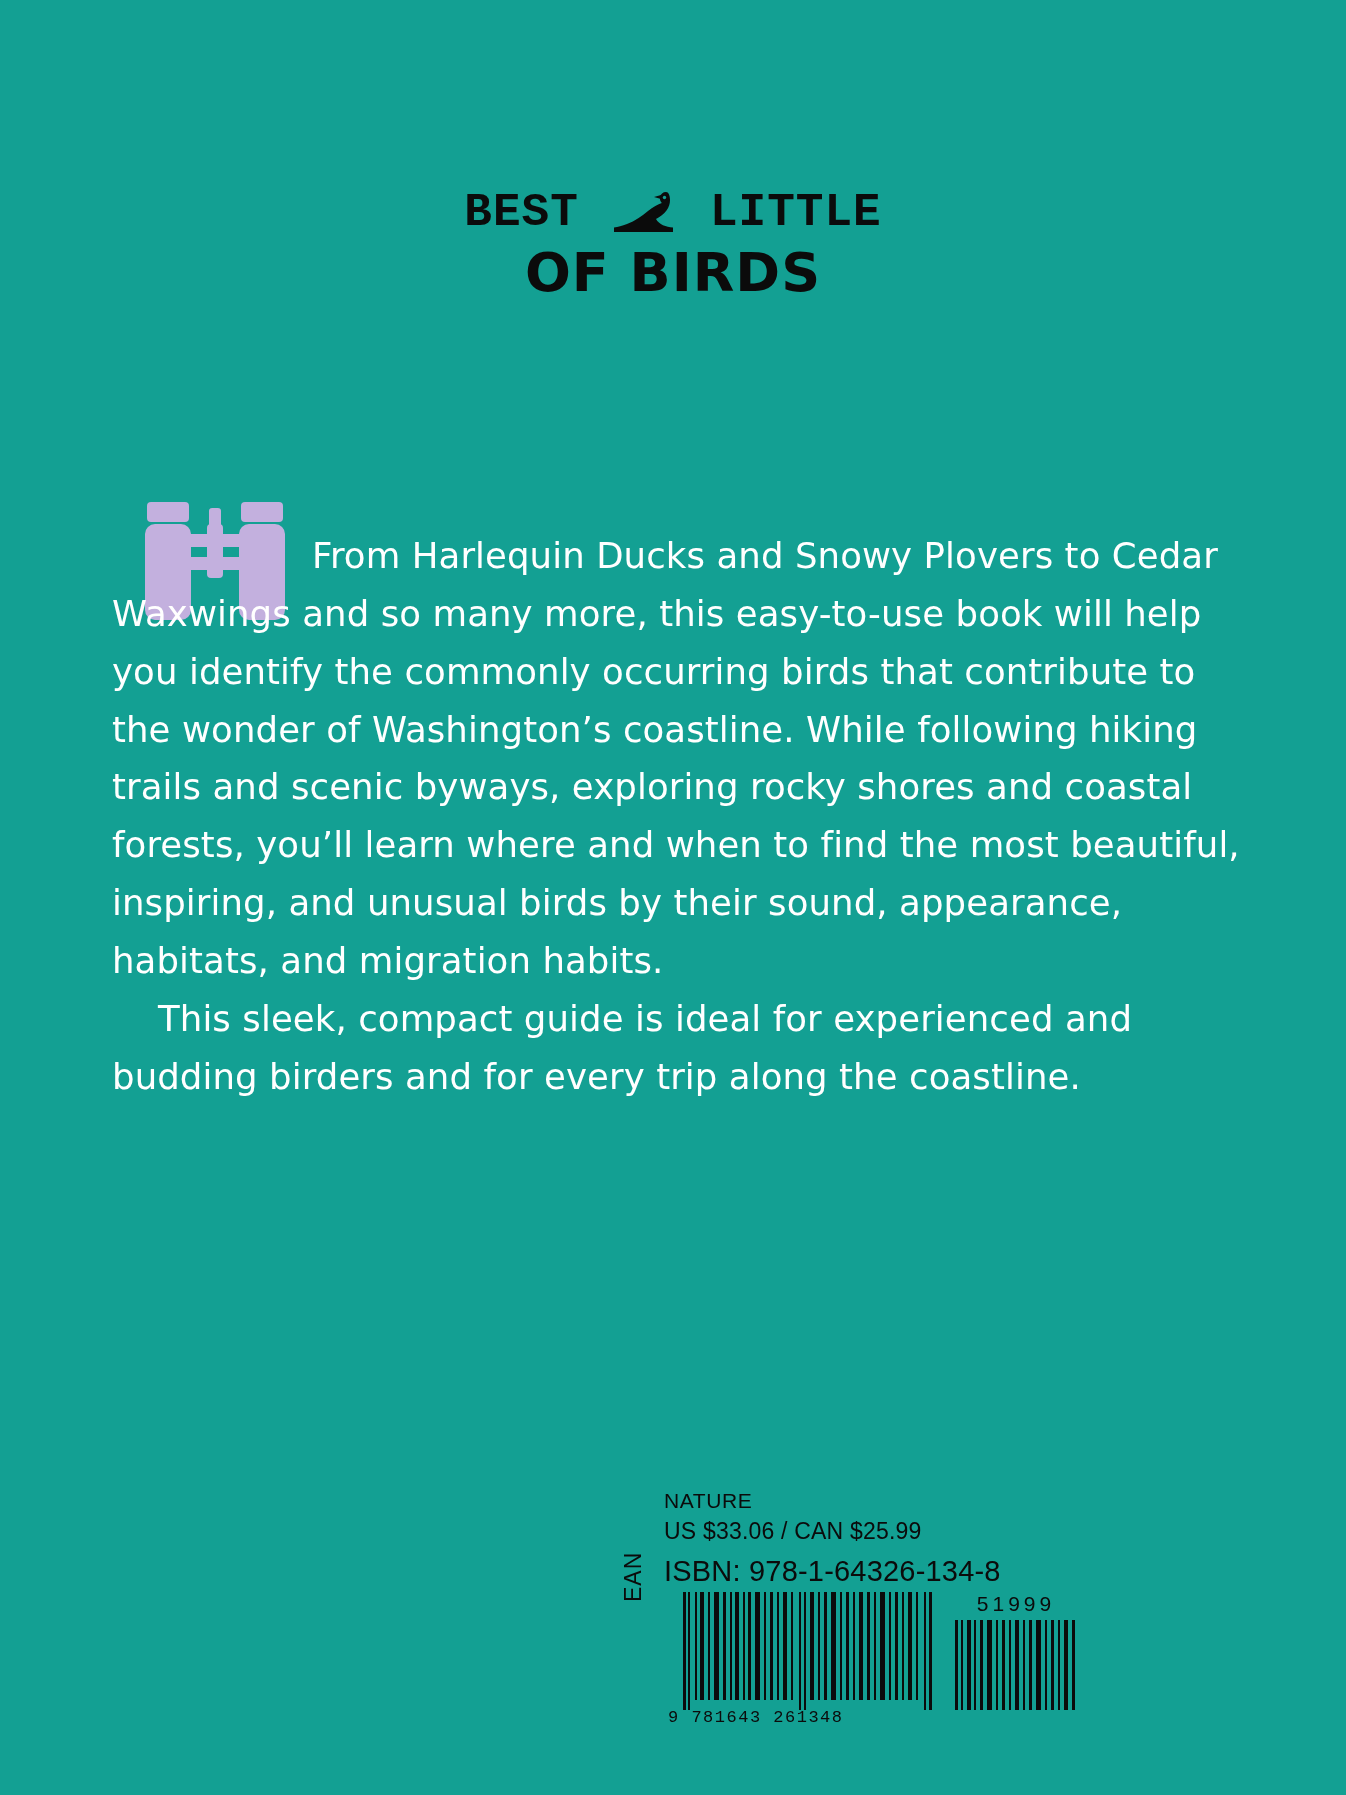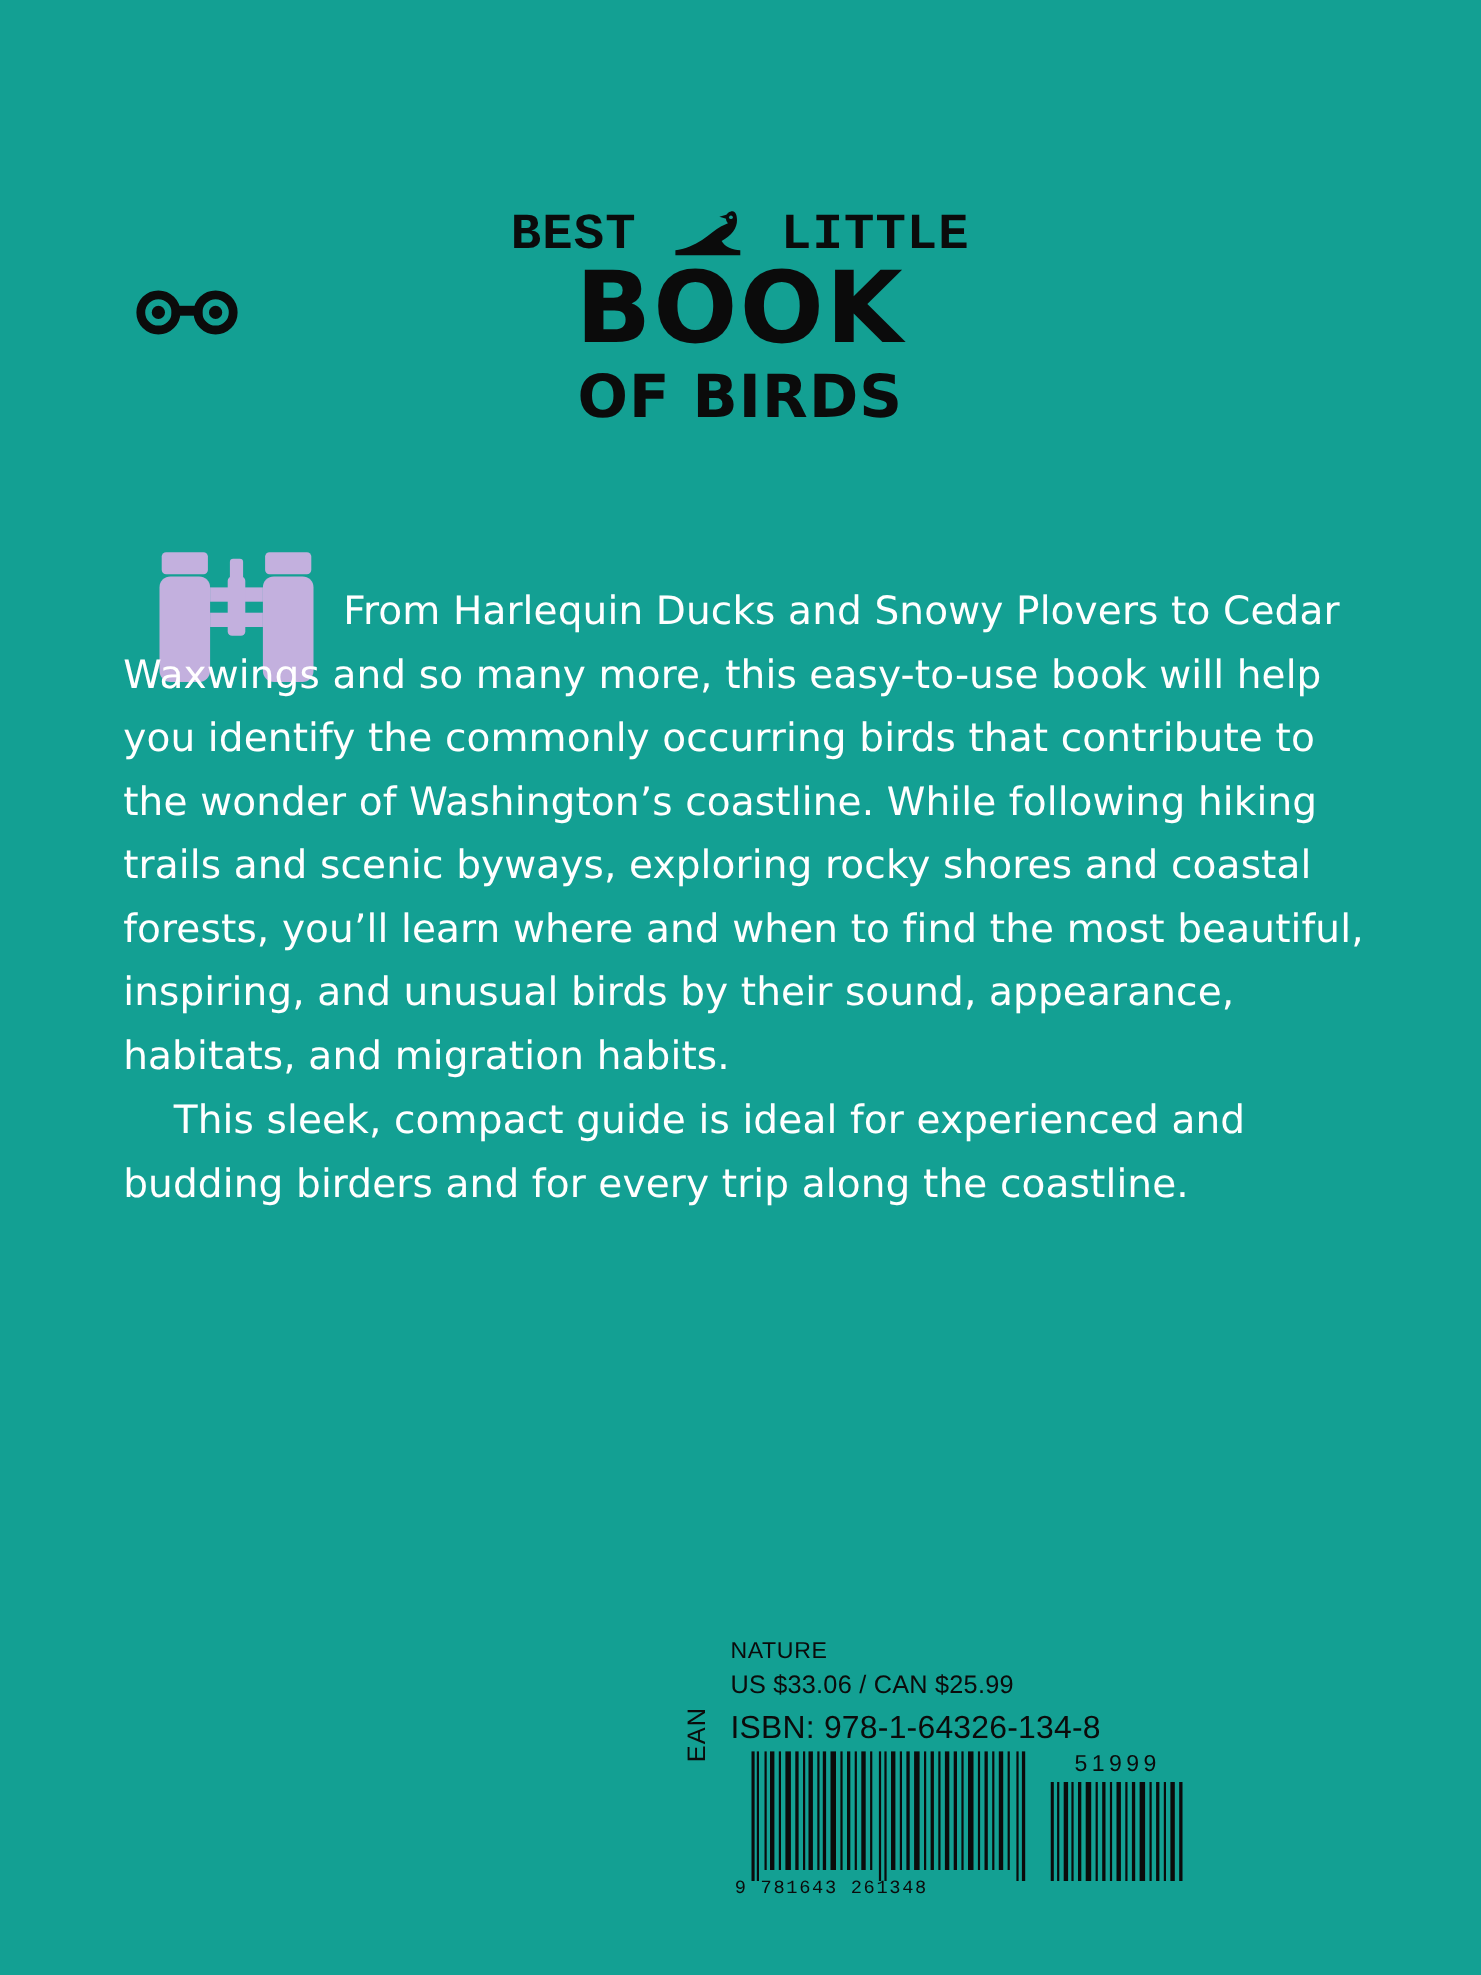--- a/index.html
+++ b/index.html
@@ -231,26 +231,20 @@
     <span id="bird-icon">
       <svg viewBox="0 0 70 50" width="70" height="50" aria-hidden="true">
         <path d="M57 6 C54 6 51.5 8 51 11 C50.6 13.5 51.5 15.5 52.8 17 C49 18.5 44 21 39 25 C33 29.8 26 35 18 38 C13 40 9 41 5 41.5 L5 46 L64 46 L64 41.5 C57 41 50 38.5 47 33 C51 31 55 28 57.5 24.5 C60 21 61 17.5 61 14 C61 9.5 59.5 6 57 6 Z" fill="#0b0b0b"></path>
         <circle cx="55.5" cy="11.5" r="1.7" fill="#13a093"></circle>
         <path d="M52 9 L45 11 L52 13 Z" fill="#0b0b0b"></path>
       </svg>
     </span>
     <span class="word">LITTLE</span>
   </div>
 
-  <div id="logo-line2">
-    <span class="bookword">BOOK</span>
-    <span class="binoc-ring" id="ring-left"></span>
-    <span class="binoc-ring" id="ring-right"></span>
-    <span id="ring-bridge"></span>
-  </div>
 
   <div id="logo-line3">OF BIRDS</div>
 </div>
 
 <div id="binoculars-illustration">
   <svg viewBox="0 0 152 125" width="152" height="125" aria-hidden="true">
     <rect x="8" y="2" width="42" height="20" rx="4" fill="#c3b0de"></rect>
     <rect x="102" y="2" width="42" height="20" rx="4" fill="#c3b0de"></rect>
     <rect x="6" y="24" width="46" height="96" rx="10" fill="#c3b0de"></rect>
     <rect x="100" y="24" width="46" height="96" rx="10" fill="#c3b0de"></rect>

